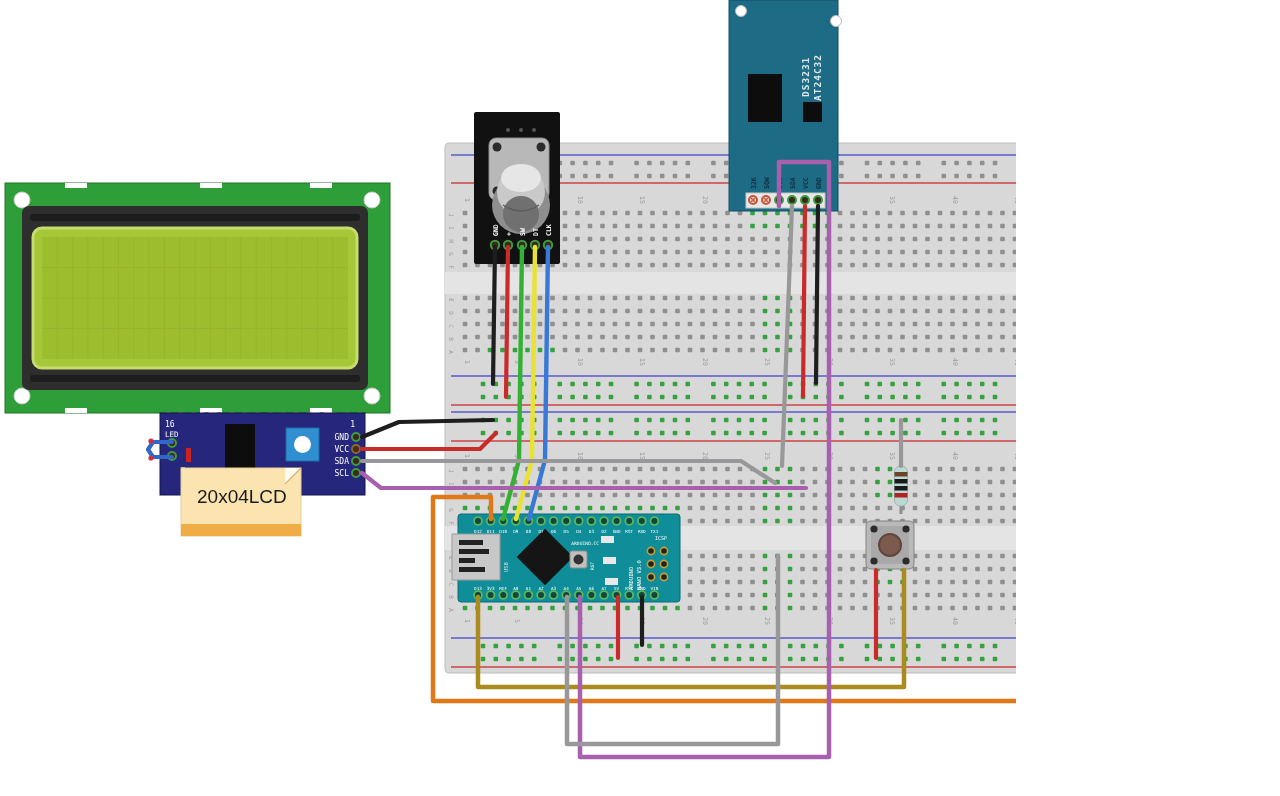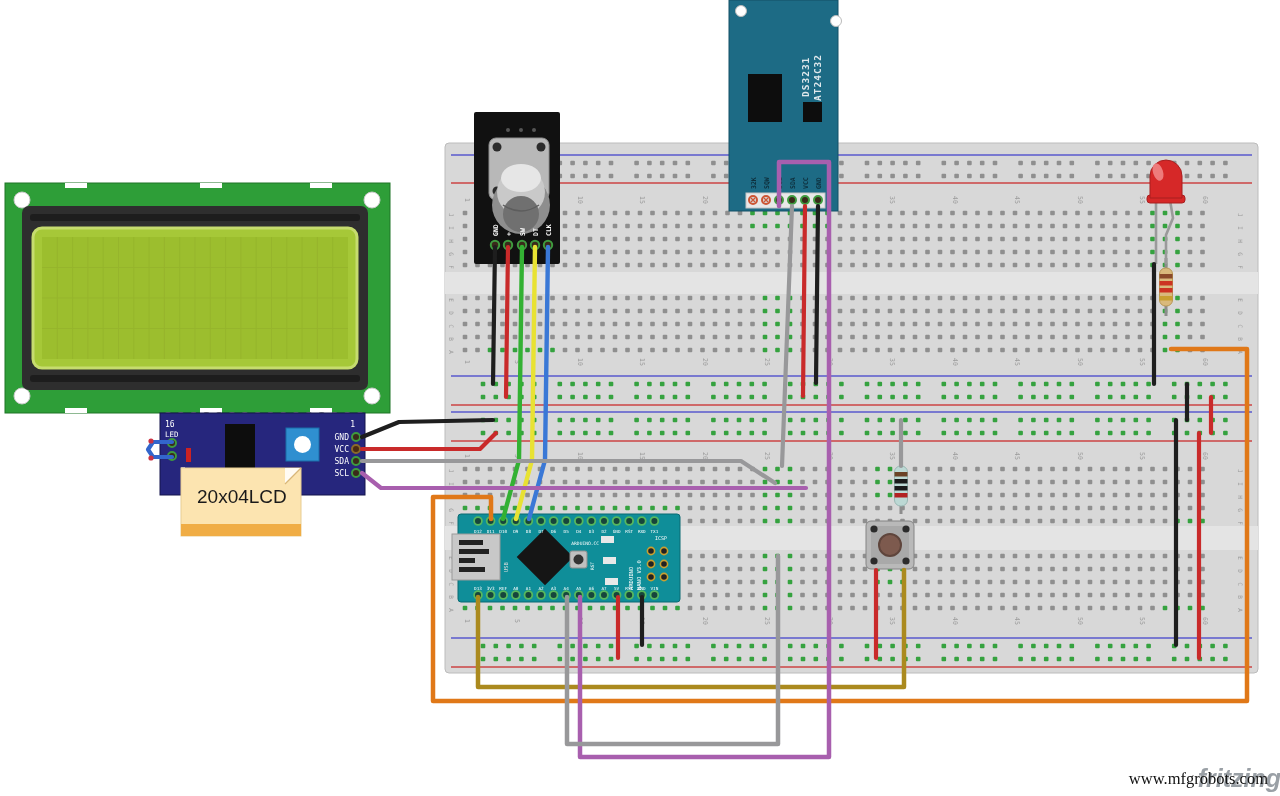--- a/index.html
+++ b/index.html
@@ -1,16 +1,16 @@
 <!DOCTYPE html>
 <html><head>
 <meta charset="utf-8">
 <style>
   html,body{margin:0;padding:0;background:#ffffff;}
-  .stage{position:relative;width:1280px;height:796px;background:#fff;overflow:hidden;
+  .stage{position:relative;width:1016px;height:796px;background:#fff;overflow:hidden;
          font-family:"Liberation Sans", sans-serif;}
   svg text{user-select:none;}
   .pinlabel{font-family:"DejaVu Sans Mono", monospace;}
 </style>
 </head>
 <body>
 
 <div class="stage">
 <svg id="scene" width="1280" height="796" viewBox="0 0 1280 796">
 

